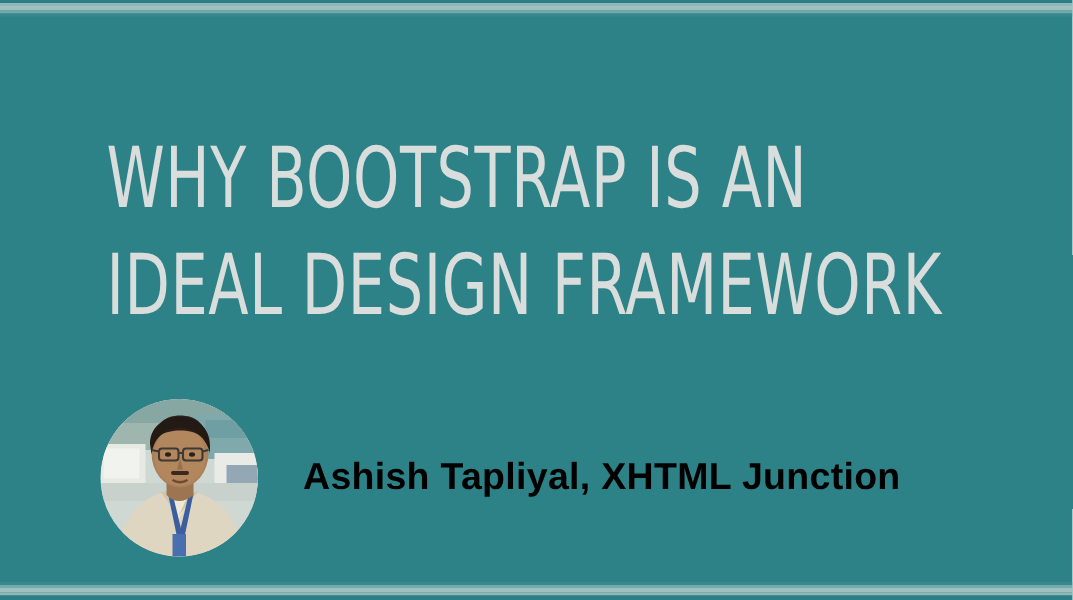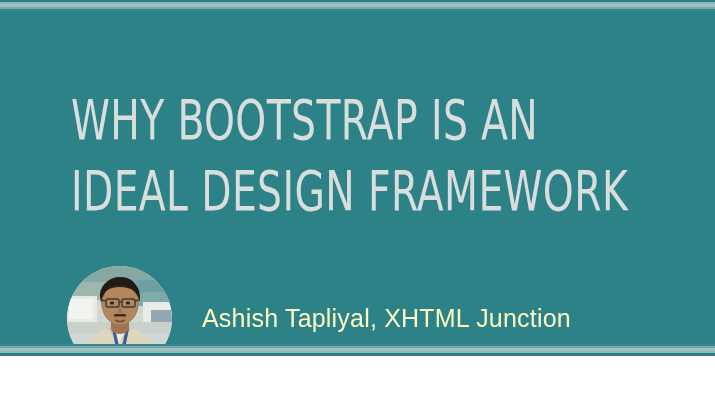--- a/index.html
+++ b/index.html
@@ -7,21 +7,21 @@
     padding: 0;
     background: #ffffff;
   }
   body {
     font-family: "Liberation Sans", sans-serif;
   }
 
   #slide {
     position: relative;
     width: 715px;
-    height: 356px;
+    height: 400px;
     overflow: hidden;
     background: #2d8288;
   }
 
   
   .edge-band {
     position: absolute;
     left: 0;
     width: 100%;
     pointer-events: none;
@@ -80,22 +80,22 @@
     overflow: hidden;
     flex: 0 0 auto;
     background: #b9c6c2;
   }
   #avatar svg { display: block; width: 105px; height: 105px; }
 
   #author-name {
     margin-left: 30px;
     font-family: "Liberation Sans", sans-serif;
     font-size: 25px;
-    font-weight: normal;
-    color: #fef9c3;
+    font-weight: bold;
+    color: #000000;
     white-space: nowrap;
     letter-spacing: 0.2px;
   }
 </style>
 </head>
 <body>
 
 <div id="slide">
 
   <div id="top-band" class="edge-band">

